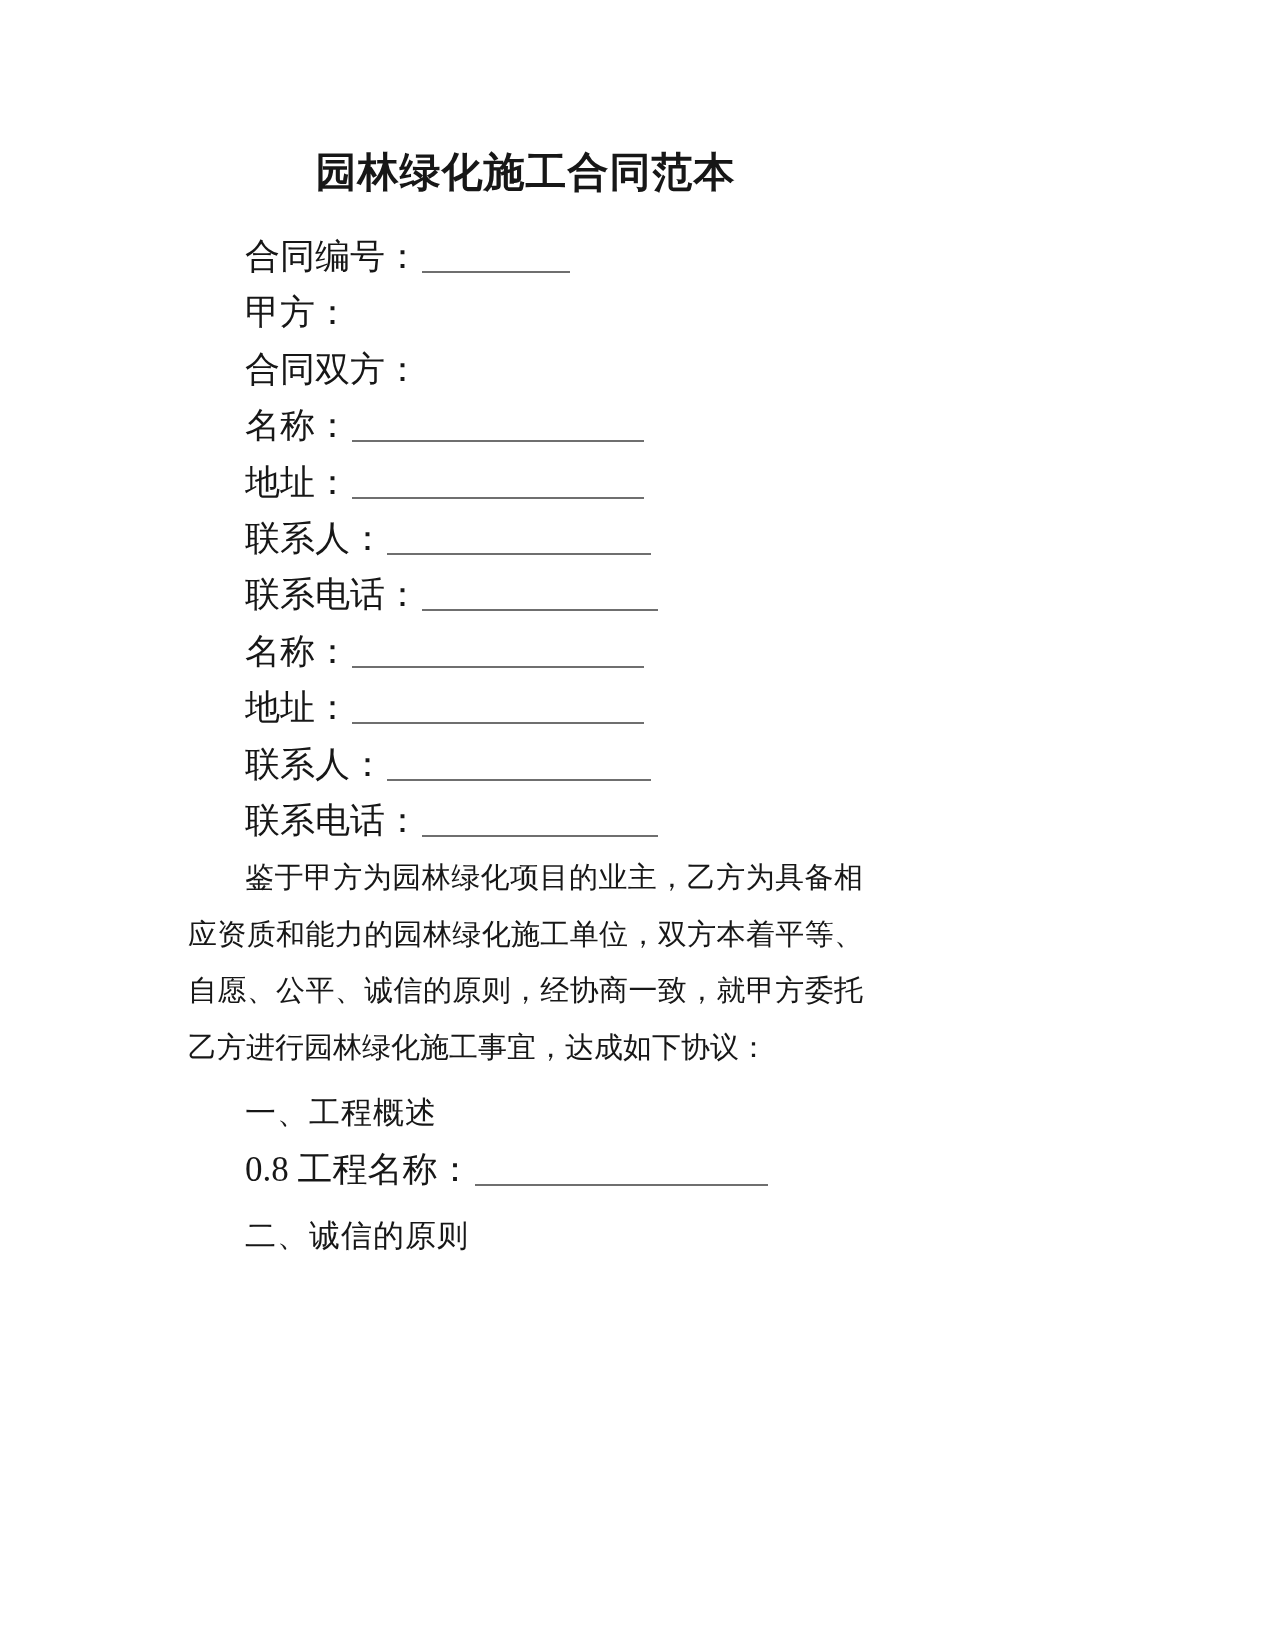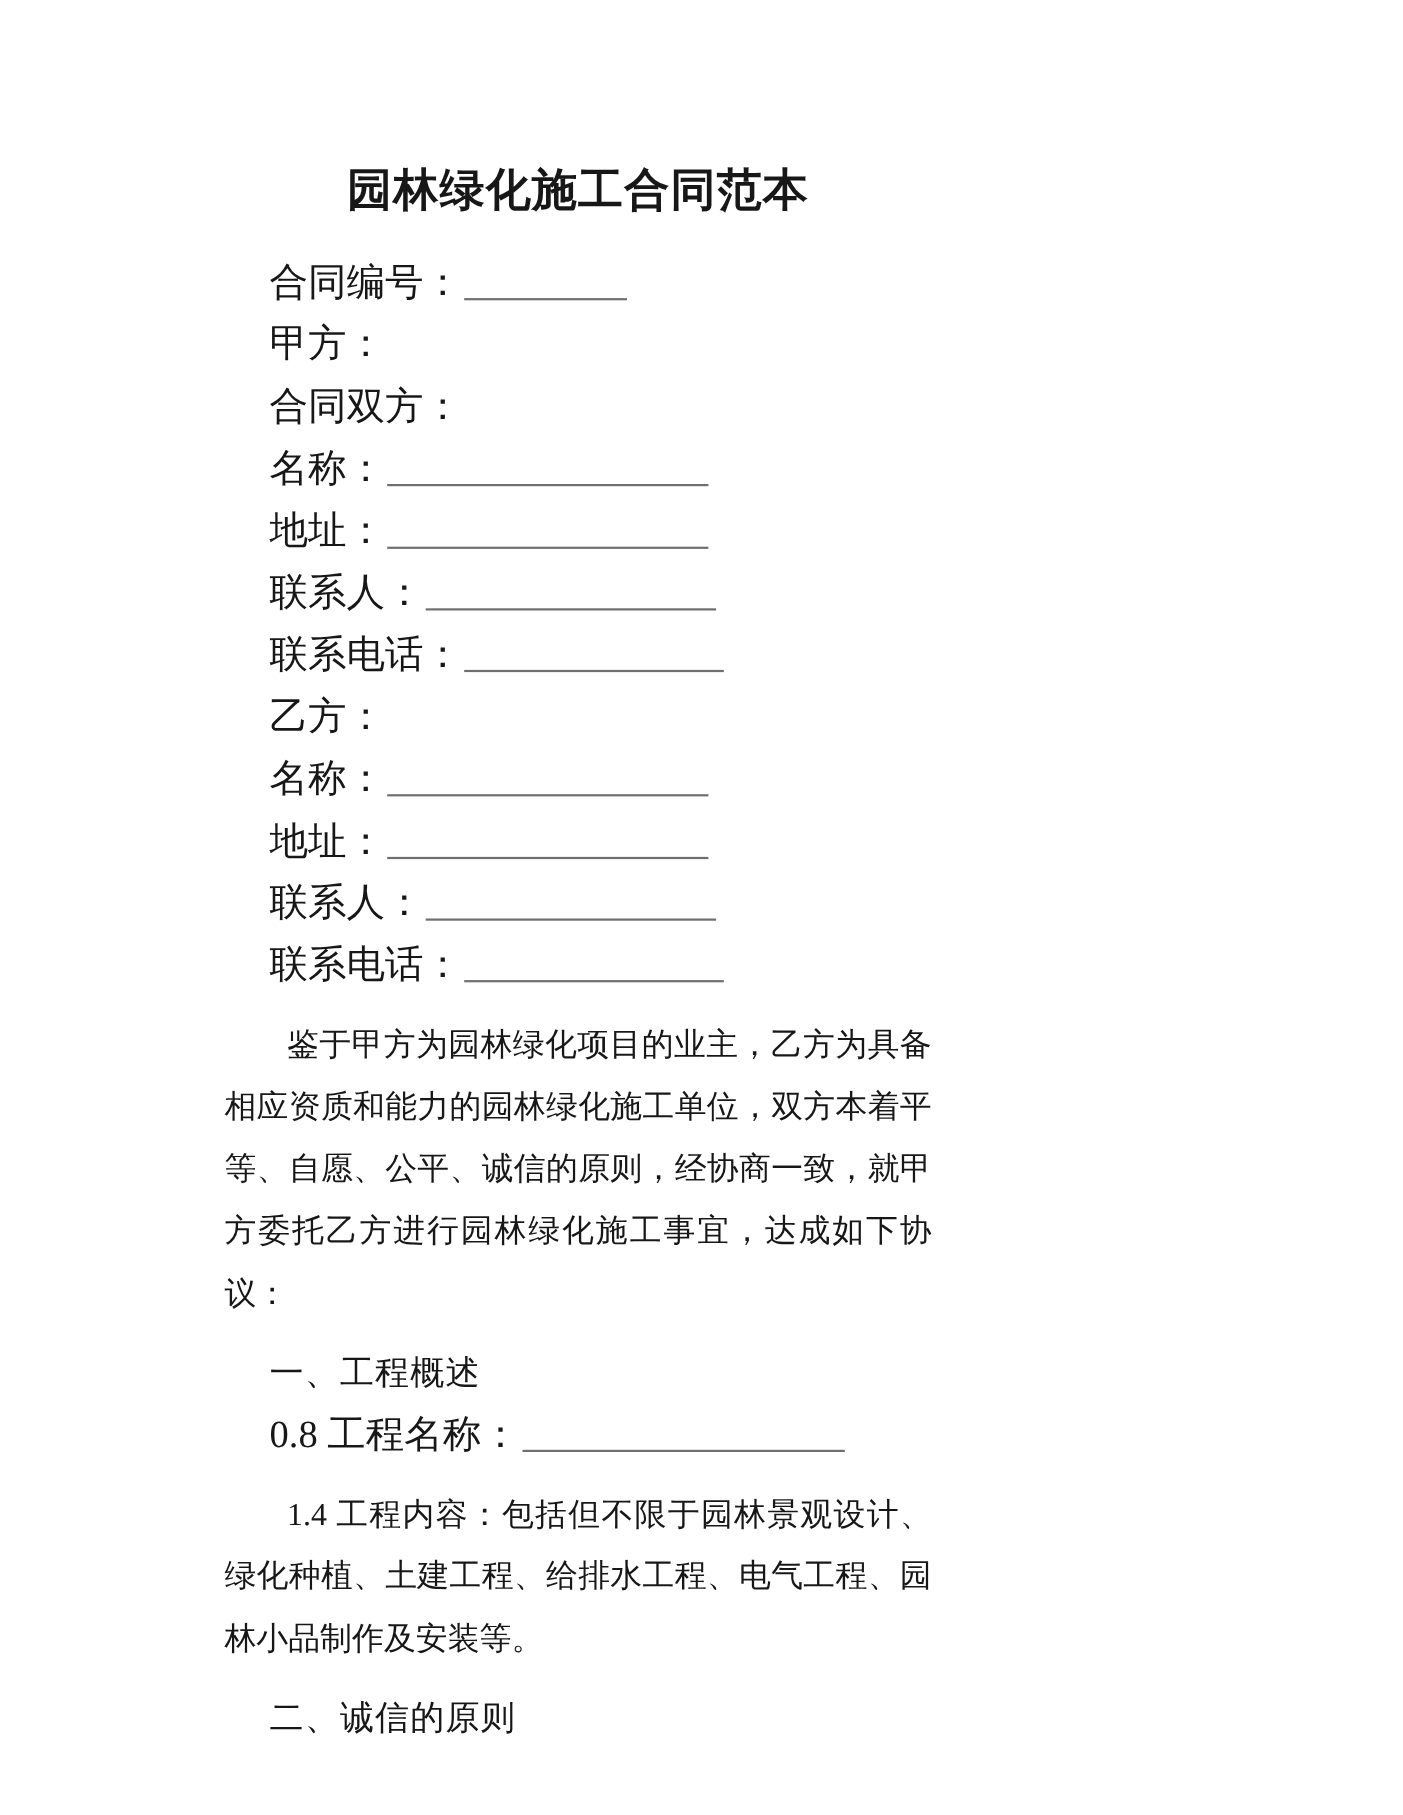--- a/index.html
+++ b/index.html
@@ -26,21 +26,21 @@
     text-align: center;
     letter-spacing: 1px;
   }
   .line {
     font-size: 35px;
     line-height: 56.4px;
     text-indent: 57px;
     white-space: nowrap;
   }
   .para {
-    margin: 16px;
+    margin: 0;
     font-size: 29px;
     line-height: 56.4px;
     text-indent: 57px;
     text-align: justify;
   }
   .heading {
     margin: 10px 0 0 0;
     font-size: 31px;
     line-height: 56.4px;
     text-indent: 57px;
@@ -89,23 +89,20 @@
   </div>
 
   <div class="line">
     <span>联系人：</span><span class="blank w264"></span>
   </div>
 
   <div class="line">
     <span>联系电话：</span><span class="blank w236"></span>
   </div>
 
-  <div class="line">
-    <span>乙方：</span>
-  </div>
 
   <div class="line">
     <span>名称：</span><span class="blank w292"></span>
   </div>
 
   <div class="line">
     <span>地址：</span><span class="blank w292"></span>
   </div>
 
   <div class="line">
@@ -119,17 +116,16 @@
   <p class="para">鉴于甲方为园林绿化项目的业主，乙方为具备相应资质和能力的园林绿化施工单位，双方本着平等、自愿、公平、诚信的原则，经协商一致，就甲方委托乙方进行园林绿化施工事宜，达成如下协议：</p>
 
   <h2 class="heading">一、工程概述</h2>
 
   <div class="line">
     <span>0.8 工程名称：</span><span class="blank w293"></span>
   </div>
 
 
 
-  <p class="para">1.4 工程内容：包括但不限于园林景观设计、绿化种植、土建工程、给排水工程、电气工程、园林小品制作及安装等。</p>
 
   <h2 class="heading">二、诚信的原则</h2>
 
 </div>
 
 </body></html>

